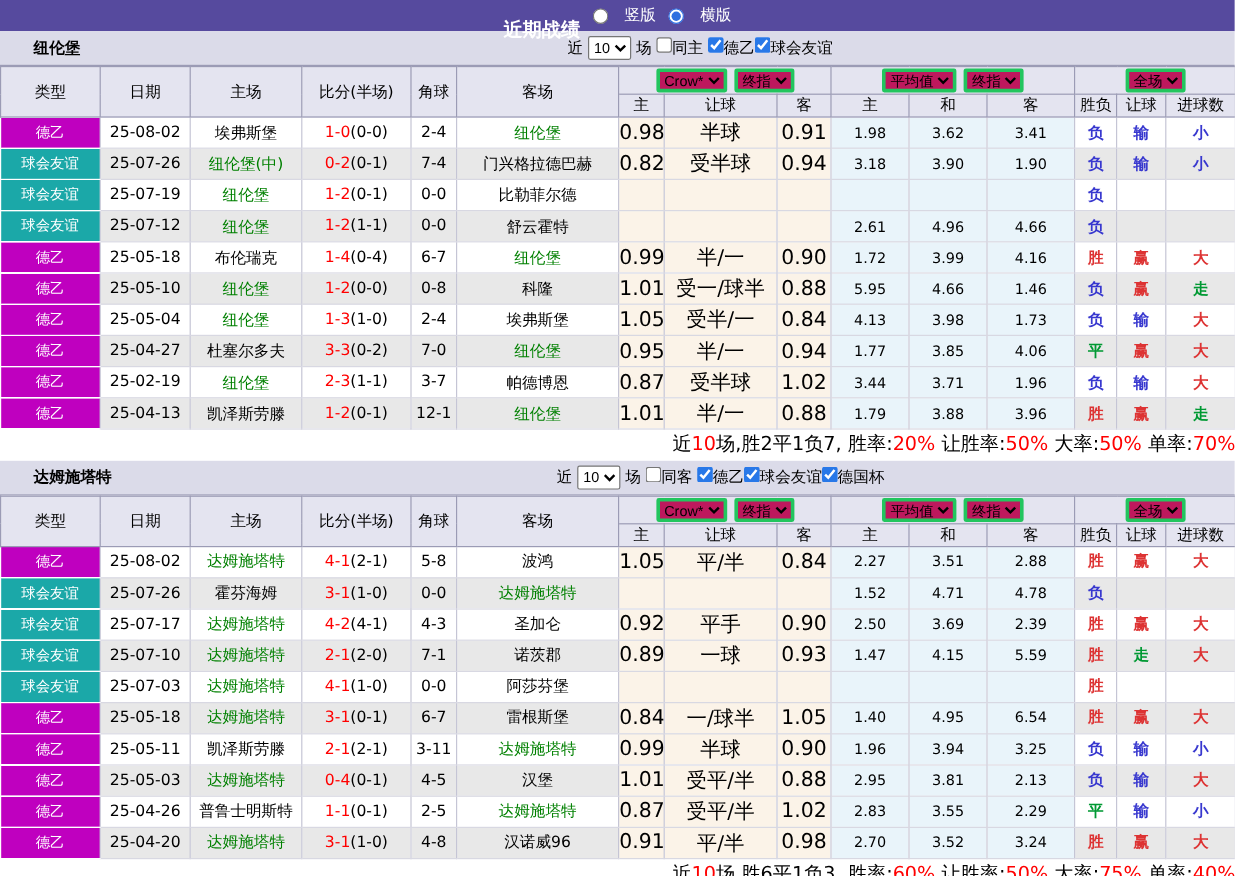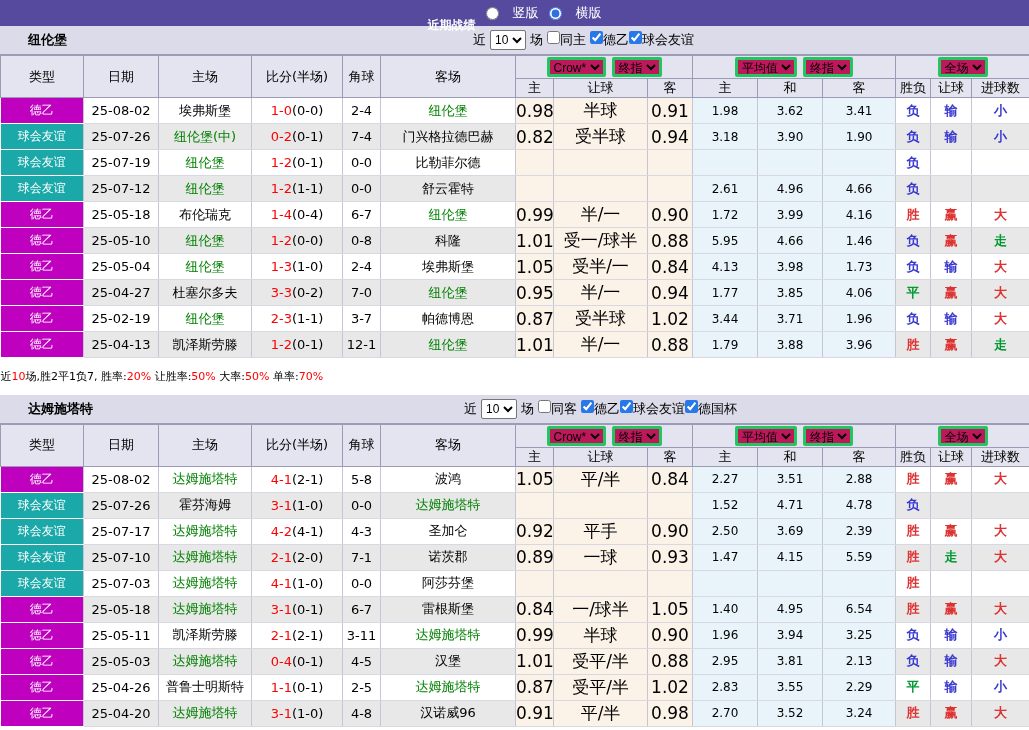--- a/index.html
+++ b/index.html
@@ -4,21 +4,21 @@
 <style>
   :root{
     --bar:#564a9e; --lav:#dbdbe9; --head:#e4e4f0;
     --bd:#c5c5d5; --bdd:#9b9bb5; --alt:#e8e8e8;
     --odds:#fbf3e8; --avg:#e9f4fa;
   }
   *{box-sizing:border-box;margin:0;padding:0;}
   body{width:1029px;font-family:"DejaVu Sans","Liberation Sans",sans-serif;font-size:13px;color:#000;background:#fff;}
   
   .topbar{height:26px;background:var(--bar);display:flex;align-items:center;justify-content:center;gap:10px;color:#fff;}
-  .topbar .title{font-weight:bold;font-size:12px;margin-top:24px;}
+  .topbar .title{font-weight:bold;font-size:16px;margin-top:24px;}
   .topbar label{display:flex;align-items:center;gap:14px;font-size:13px;cursor:pointer;}
   .topbar input[type=radio]{accent-color:#2f6fe0;width:13px;height:13px;}
   
   .teamrow{height:29px;background:var(--lav);display:flex;align-items:center;border-bottom:1px solid var(--bdd);}
   .teamname{font-weight:bold;padding-left:28px;font-size:13px;}
   .filter{margin-left:auto;margin-right:300px;display:flex;align-items:center;gap:4px;font-size:13px;white-space:nowrap;}
   .filter select{font-size:12px;height:20px;border:1px solid #767676;border-radius:2px;background:#fff;}
   .filter input[type=checkbox]{width:13px;height:13px;accent-color:#2878e8;margin:0 1px 0 6px;}
   .cbl{display:flex;}
   .cbl input[type=checkbox]{margin:0;}
@@ -37,21 +37,21 @@
   td.c-odds{background:var(--odds) !important;font-size:17px;}
   td.c-avg{background:var(--avg) !important;font-size:12px;margin-left:16px;}
   td.team{cursor:pointer;}
   td.team.hl{color:var(--hl,#008000);}
   .ft{color:var(--red,#f00);}
   .ht{color:#000;}
   td.out{font-weight:bold;}
   td.out.w{color:var(--win,#dd3333);}
   td.out.d{color:var(--draw,#009933);}
   td.out.l{color:var(--lose,#3838cf);}
-  tfoot td{height:37px;text-align:left;border-top:1px solid var(--bd);font-size:11px;background:#fff;}
+  tfoot td{height:26px;text-align:right;border-top:1px solid var(--bd);font-size:16px;background:#fff;}
   tfoot .red{color:var(--red,#e00000);}
 </style>
 </head>
 <body>
 
 <div class="topbar">
   <span class="title">近期战绩</span>
   <label>
     <input type="radio" name="layout" style="">
     <span>竖版</span>

